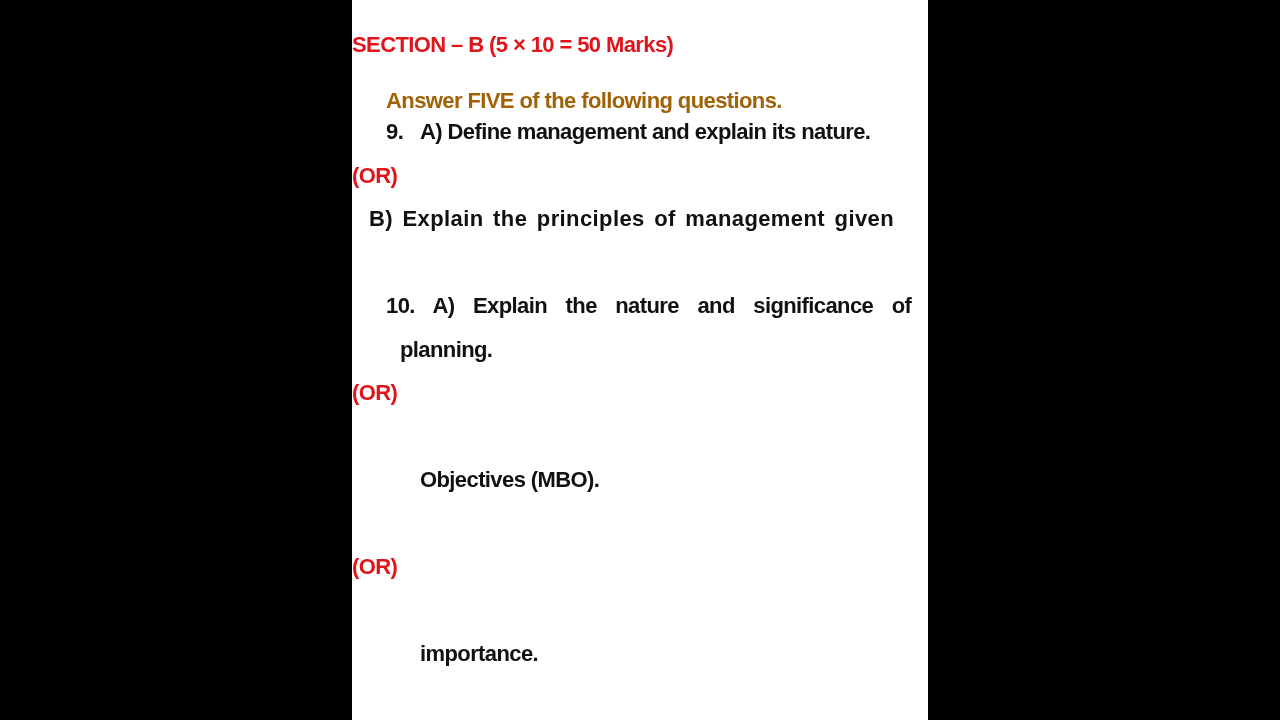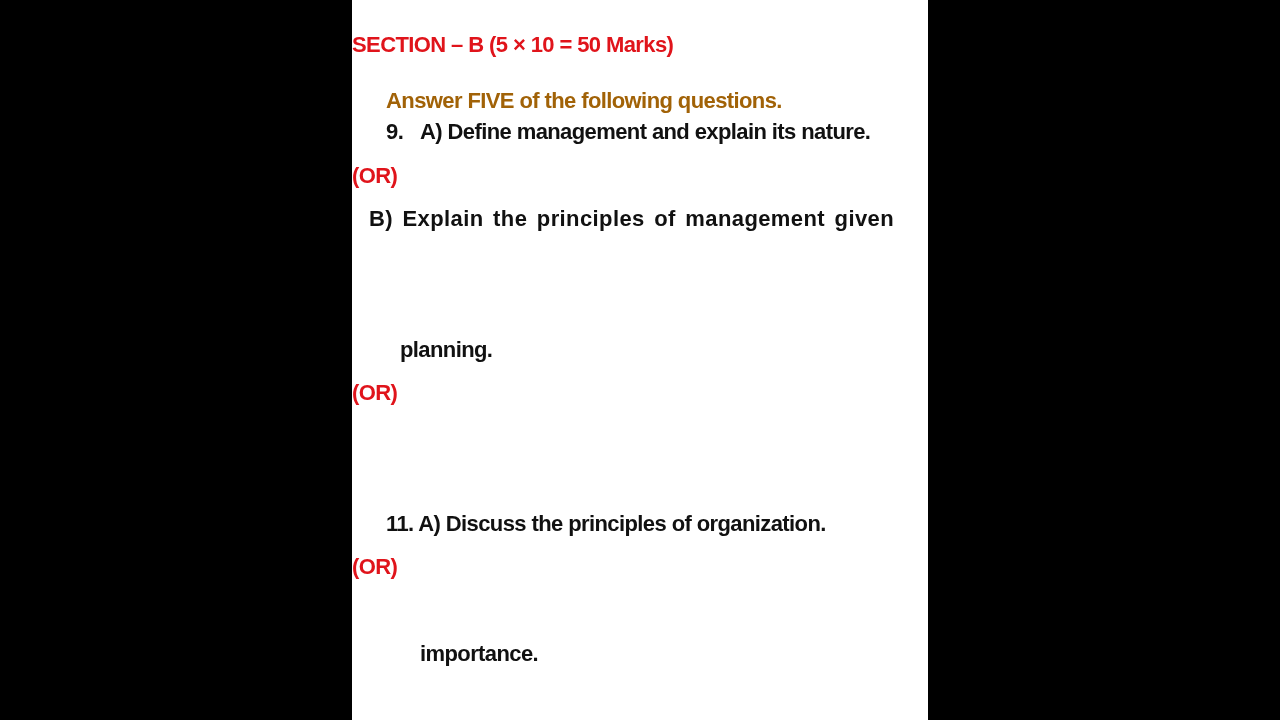--- a/index.html
+++ b/index.html
@@ -52,24 +52,25 @@
 
   <div class="line" style="left:34px; top:119px;">9.</div>
   <div class="line" style="left:68px; top:119px;text-align:center;">A) Define management and explain its nature.</div>
 
   <div class="line center red" style="top:163px;">(OR)</div>
 
   <div class="line justify" style="left:68px; top:206px; width:474px;">
     <span style="letter-spacing:0.4px; word-spacing:3px;">B) Explain the principles of management given</span>
   </div>
 
+  <div class="line" style="left:34px; top:293px; width:508px; word-spacing:13px;">10. A) Explain the nature and significance of</div>
   <div class="line" style="left:48px; top:337px;">planning.</div>
 
   <div class="line center red" style="top:380px;">(OR)</div>
 
+  <div class="line" style="left:68px; top:467px;">Objectives (MBO).</div>
 
-  <div class="line" style="left:34px; top:511px;">11. A) Discuss the principles of organization.</div>
 
   <div class="line center red" style="top:554px;">(OR)</div>
 
   <div class="line" style="left:68px; top:641px;">importance.</div>
 
 </div>
 
 </body></html>

